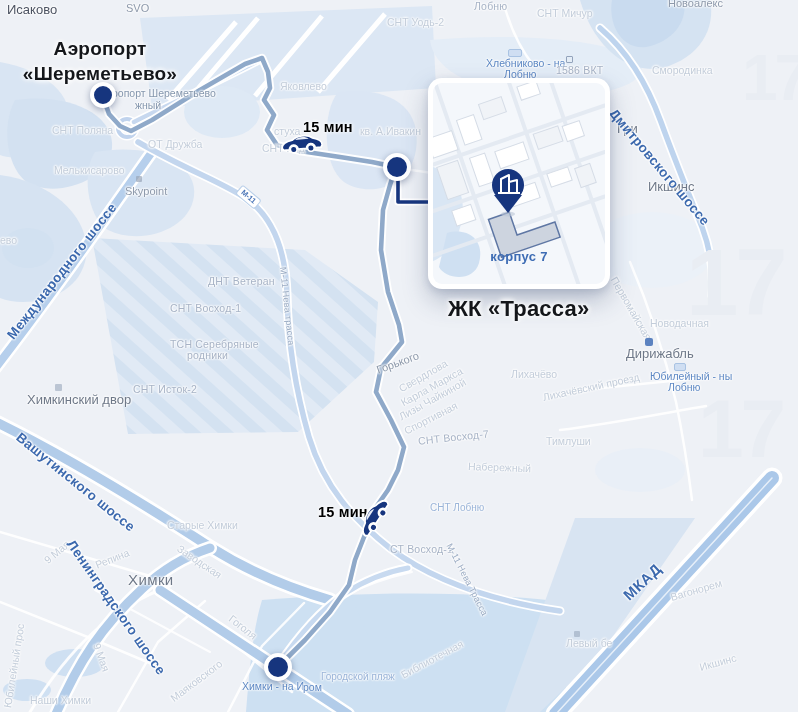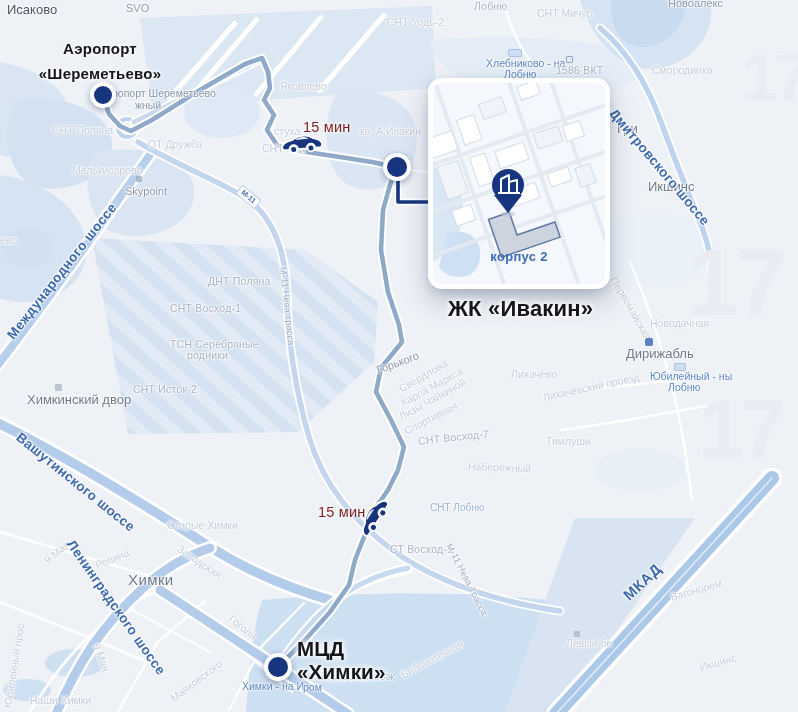--- a/index.html
+++ b/index.html
@@ -14,21 +14,21 @@
   .d  {font-size:11px;color:#8d99ab;font-weight:500;}
   .m  {font-size:13px;color:#6e7888;font-weight:500;}
   .city{font-size:15px;color:#6e7888;font-weight:500;letter-spacing:.4px;}
   .bsm{font-size:10.5px;color:#5d88c4;font-weight:500;}
   .bft{font-size:10px;color:#9ab4d8;font-weight:500;}
   .dblue{font-size:10.5px;color:#8496ad;font-weight:500;}
   .road{font-size:13.5px;font-weight:700;color:#3c69ae;letter-spacing:.4px;}
   .roadf{font-size:9px;color:#9aabc3;font-weight:500;letter-spacing:.3px;}
   .big{font-weight:800;color:#14161a;letter-spacing:.2px;
        text-shadow:0 0 5px #fff,0 0 5px #fff,0 0 9px rgba(255,255,255,.85);}
-  .navy{color:#7f1d1d;font-weight:400;font-size:14.5px;letter-spacing:.2px;
+  .navy{color:#000000;font-weight:700;font-size:14.5px;letter-spacing:.2px;
         text-shadow:0 0 4px #fff,0 0 4px #fff;}
   .wm{position:absolute;font-weight:800;color:#e9edf3;letter-spacing:-3px;line-height:1;}
   .marker{position:absolute;border-radius:50%;background:#16357e;border:4px solid #fff;
           box-shadow:0 2px 7px rgba(25,45,90,.4);}
   .poi{position:absolute;}
   .pill{position:absolute;background:#fff;border:1px solid #b9cfe9;border-radius:3px;
         color:#4d77b8;font-size:7.5px;font-weight:700;padding:0 3px;line-height:10px;
         font-family:"Liberation Sans",sans-serif;}
   .carbadge{position:absolute;}
   #card{position:absolute;left:428px;top:78px;width:182px;height:211px;background:#fff;
@@ -134,28 +134,28 @@
   <span class="lbl bsm" style="left:486px;top:58px">Хлебниково - на</span>
   <span class="lbl bsm" style="left:504px;top:69px">Лобню</span>
   <span class="lbl f" style="left:556px;top:65px">1586 ВКТ</span>
   <span class="lbl xf" style="left:652px;top:65px">Смородинка</span>
   <span class="lbl m" style="left:648px;top:180px">Икшинс</span>
   <span class="lbl m" style="left:617px;top:122px">Гри</span>
   <span class="lbl dblue" style="left:112px;top:88px">ропорт Шереметьево</span>
   <span class="lbl dblue" style="left:135px;top:100px">жный</span>
   <span class="lbl xf" style="left:52px;top:125px">СНТ Поляна</span>
   <span class="lbl xf" style="left:148px;top:139px">ОТ Дружба</span>
-  <span class="lbl xf" style="left:72px;top:165px">Мелькисарово</span>
+  <span class="lbl xf" style="left:54px;top:165px">Мелькисарово</span>
   <span class="lbl d" style="left:125px;top:185px">Skypoint</span>
   <span class="lbl xf" style="left:0px;top:235px">ево</span>
   <span class="lbl xf" style="left:280px;top:81px">Яковлево</span>
   <span class="lbl xf" style="left:274px;top:126px">стуха</span>
   <span class="lbl xf" style="left:262px;top:143px">СНТ Род</span>
   <span class="lbl xf" style="left:360px;top:126px">кв. А.Ивакин</span>
-  <span class="lbl f" style="left:208px;top:276px">ДНТ Поляна</span>
+  <span class="lbl f" style="left:208px;top:276px">ДНТ Ветеран</span>
   <span class="lbl f" style="left:170px;top:303px">СНТ Восход-1</span>
   <span class="lbl f" style="left:170px;top:339px">ТСН Серебряные</span>
   <span class="lbl f" style="left:187px;top:350px">родники</span>
   <span class="lbl f" style="left:133px;top:384px">СНТ Исток-2</span>
   <span class="lbl m" style="left:27px;top:393px">Химкинский двор</span>
   <span class="lbl d" style="left:377px;top:364px;transform:rotate(-20deg);transform-origin:left center">Горького</span>
   <span class="lbl xf" style="left:400px;top:384px;transform:rotate(-30deg);transform-origin:left center">Свердлова</span>
   <span class="lbl xf" style="left:402px;top:398px;transform:rotate(-29deg);transform-origin:left center">Карла Маркса</span>
   <span class="lbl xf" style="left:400px;top:412px;transform:rotate(-29deg);transform-origin:left center">Лизы Чайкиной</span>
   <span class="lbl xf" style="left:405px;top:426px;transform:rotate(-27deg);transform-origin:left center">Спортивная</span>
@@ -253,27 +253,23 @@
           </g>
           <path d="M42 124 L64 124 L64 148 L104 148 L104 164 L42 164 Z" fill="#cdd4df" stroke="#5f77a4" stroke-width="1.5"></path>
         </g>
         <ellipse cx="75" cy="131" rx="7" ry="2.5" fill="#b9c4d6" opacity=".6"></ellipse>
         <g>
           <circle cx="75" cy="102" r="16" fill="#16357e"></circle>
           <path d="M61 112 L89 112 L75 130 Z" fill="#16357e"></path>
           <path d="M68 110 V96 L76 92 V110 M76 99 L84 97 V110 M65 110 H87" stroke="#fff" stroke-width="2" fill="none" stroke-linejoin="round"></path>
         </g>
       </svg>
-      <span id="corpus">корпус 2</span>
+      <span id="corpus">корпус 7</span>
     </div>
   </div>
 
-  <div class="lbl big" style="left:0px;top:36px;width:200px;text-align:center;font-size:15px;line-height:25px">
+  <div class="lbl big" style="left:0px;top:36px;width:200px;text-align:center;font-size:19px;line-height:25px">
     <div>Аэропорт</div>
     <div>«Шереметьево»</div>
   </div>
-  <span class="lbl big" style="left:448px;top:297px;font-size:22px">ЖК «Ивакин»</span>
-  <div class="lbl big" style="left:297px;top:637px;font-size:20.5px;line-height:23px">
-    <div>МЦД</div>
-    <div>«Химки»</div>
-  </div>
+  <span class="lbl big" style="left:448px;top:297px;font-size:22px">ЖК «Трасса»</span>
 
 </div>
 
 </body></html>

